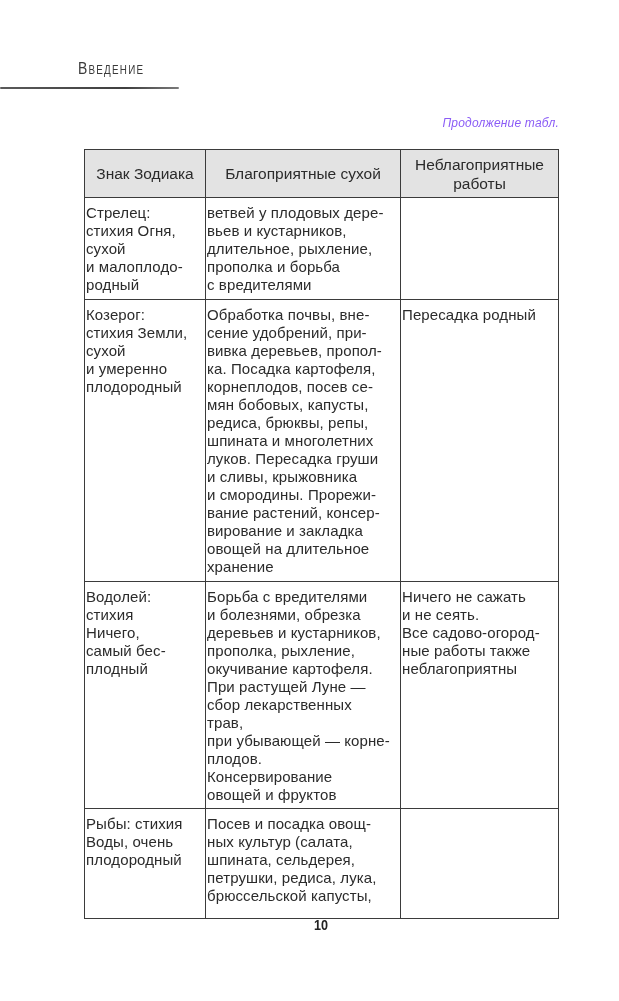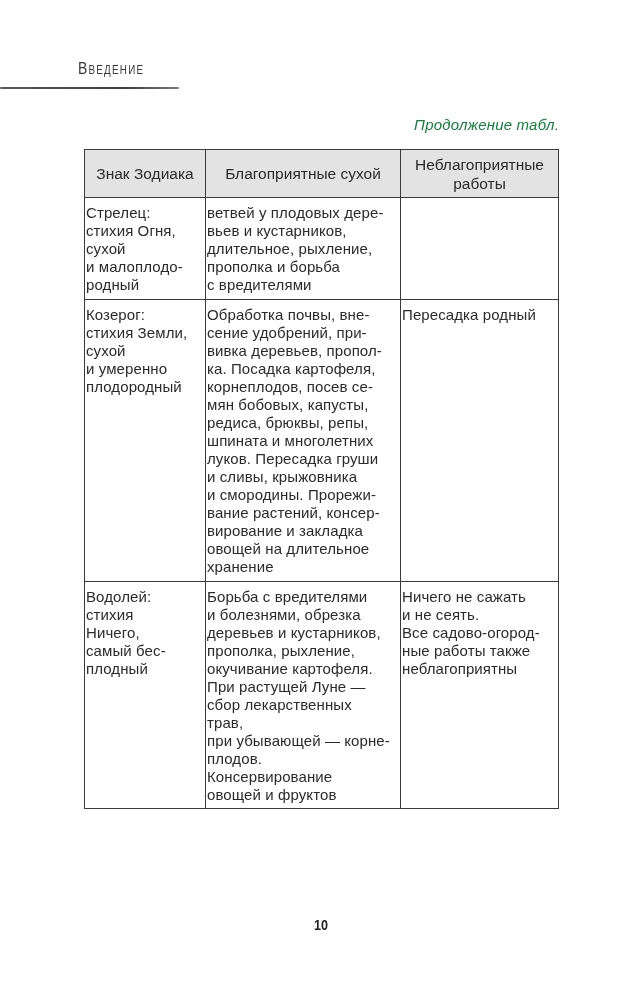--- a/index.html
+++ b/index.html
@@ -24,21 +24,21 @@
   .head-rule {
     position: absolute; left: 0; top: 87px;
     width: 179px; height: 2px;
     background: linear-gradient(to right, #5a5a5a, #3f3f3f 70%, #7a7a7a);
     border-radius: 1px;
   }
 
   
   .table-caption {
     position: absolute; top: 116px; right: 60px;
-    font-style: italic; font-size: 15px; color: #15803d;
+    font-style: italic; font-size: 12px; color: #8b5cf6;
     letter-spacing: 0.2px;
   }
 
   
   table.zodiac {
     position: absolute; left: 84px; top: 149px;
     width: 474px;
     border-collapse: collapse; table-layout: fixed;
   }
   table.zodiac col.c1 { width: 121px; }
@@ -150,16 +150,27 @@
 сбор лекарственных трав,
 при убывающей — корне-
 плодов. Консервирование
 овощей и фруктов</td>
       <td>Ничего не сажать
 и не сеять.
 Все садово-огород-
 ные работы также
 неблагоприятны</td>
     </tr>
+    <tr class="r4">
+      <td>Рыбы: стихия
+Воды, очень
+плодородный</td>
+      <td>Посев и посадка овощ-
+ных культур (салата,
+шпината, сельдерея,
+петрушки, редиса, лука,
+брюссельской капусты,</td>
+      <td></td>
+    </tr>
   </tbody>
 </table>
 
 <div class="page-number">10</div>
 
 </body></html>

